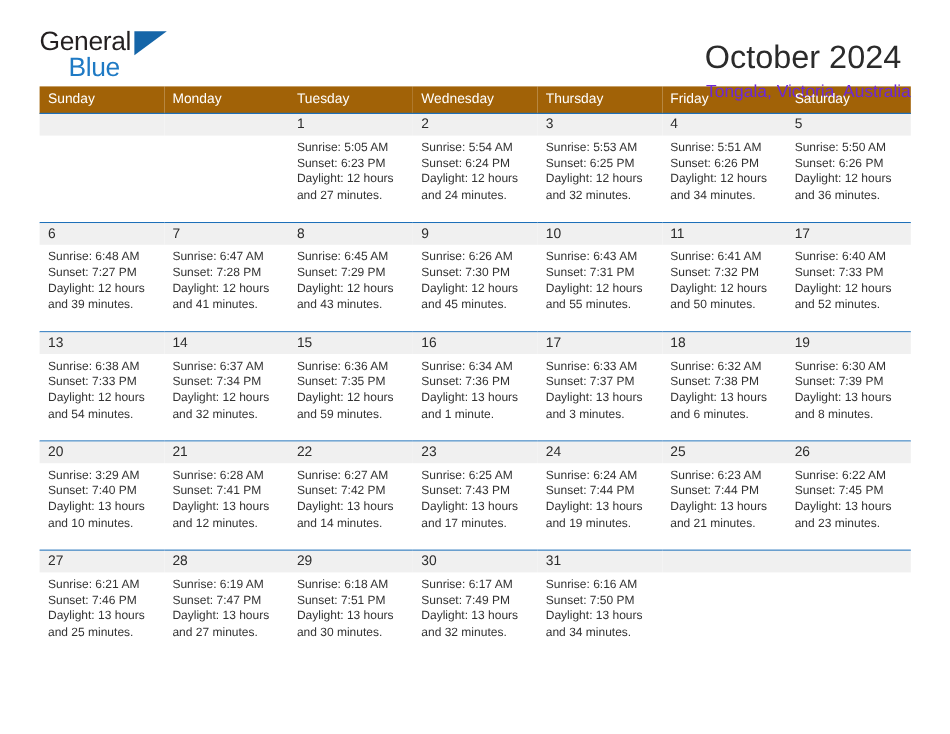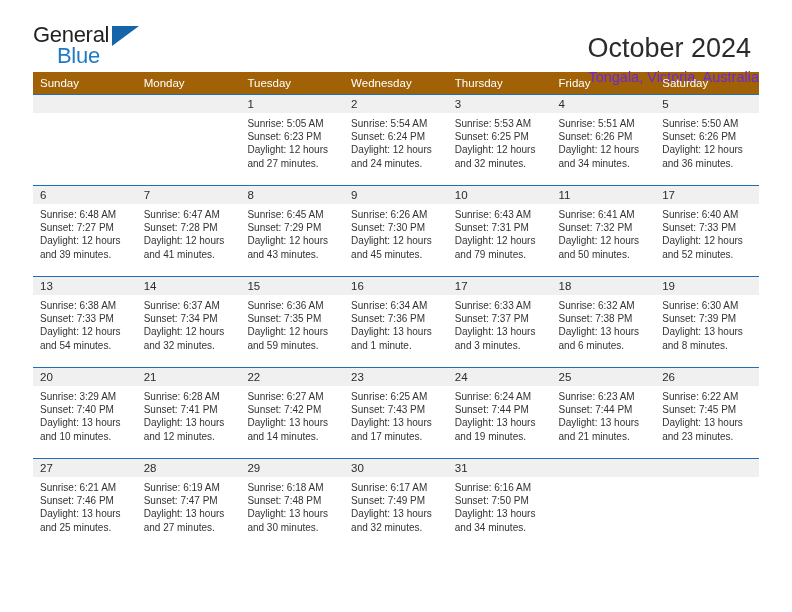--- a/index.html
+++ b/index.html
@@ -276,21 +276,21 @@
               </div>
             </div>
           </td>
           <td>
             <div class="cell">
               <div class="daynum-band">10</div>
               <div class="cell-body">
                 <div>Sunrise: 6:43 AM</div>
                 <div>Sunset: 7:31 PM</div>
                 <div class="daylight-line">Daylight: 12 hours</div>
-                <div class="daylight-line">and 79 minutes.</div>
+                <div class="daylight-line">and 55 minutes.</div>
               </div>
             </div>
           </td>
           <td>
             <div class="cell">
               <div class="daynum-band">11</div>
               <div class="cell-body">
                 <div>Sunrise: 6:41 AM</div>
                 <div>Sunset: 7:32 PM</div>
                 <div class="daylight-line">Daylight: 12 hours</div>
@@ -489,21 +489,21 @@
                 <div class="daylight-line">Daylight: 13 hours</div>
                 <div class="daylight-line">and 27 minutes.</div>
               </div>
             </div>
           </td>
           <td>
             <div class="cell">
               <div class="daynum-band">29</div>
               <div class="cell-body">
                 <div>Sunrise: 6:18 AM</div>
-                <div>Sunset: 7:48 PM</div>
+                <div>Sunset: 7:51 PM</div>
                 <div class="daylight-line">Daylight: 13 hours</div>
                 <div class="daylight-line">and 30 minutes.</div>
               </div>
             </div>
           </td>
           <td>
             <div class="cell">
               <div class="daynum-band">30</div>
               <div class="cell-body">
                 <div>Sunrise: 6:17 AM</div>

